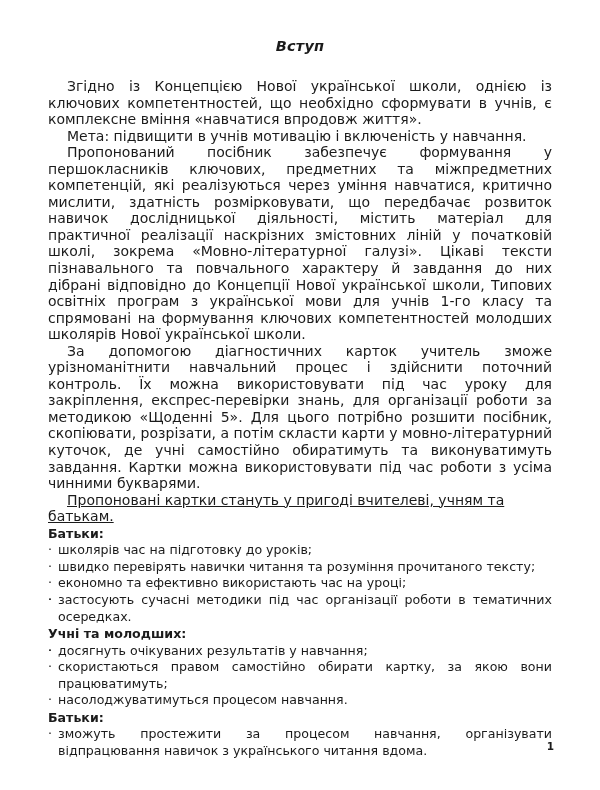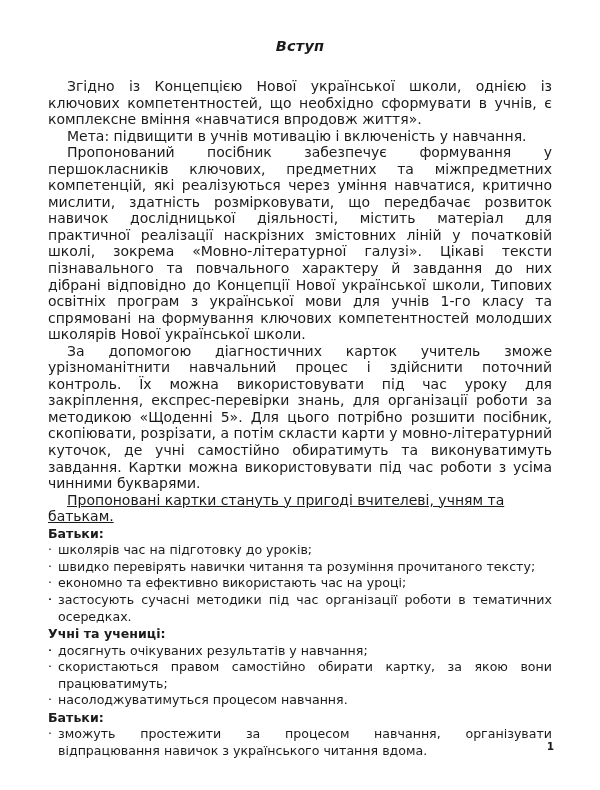--- a/index.html
+++ b/index.html
@@ -126,21 +126,21 @@
           <span class="dot">·</span>
         </li>
         <li class="bullet-item">
           <span class="dot">·</span>
           <span>застосують сучасні методики під час організації роботи в тематичних осередках.</span>
         </li>
       </ul>
     </div>
 
     <div>
-      <p class="section-head">Учні та учениці:</p>
+      <p class="section-head">Учні та молодших:</p>
       <ul class="bullet-list">
         <li class="bullet-item flat">
           <span class="dot">·</span>
         </li>
         <li class="bullet-item flat">
           <span class="dot">·</span>
           <span>досягнуть очікуваних результатів у навчання;</span>
         </li>
         <li class="bullet-item">
           <span class="dot">·</span>

